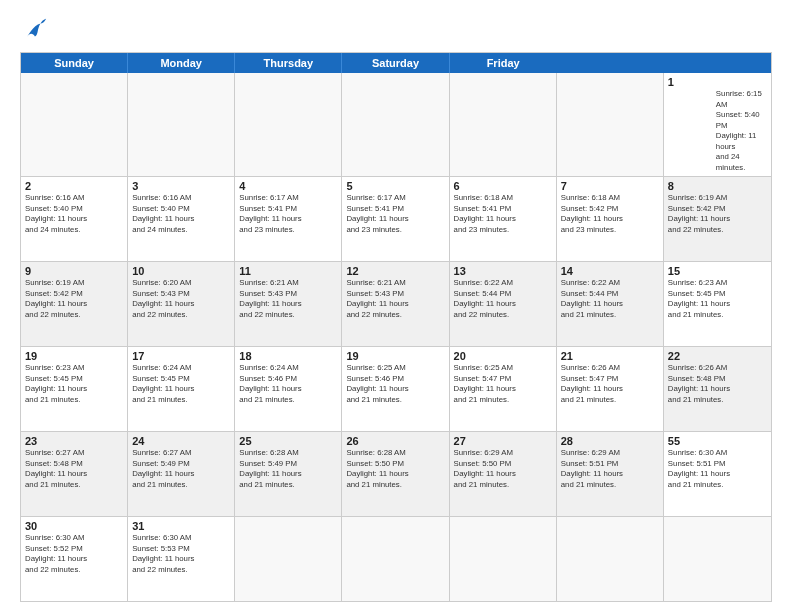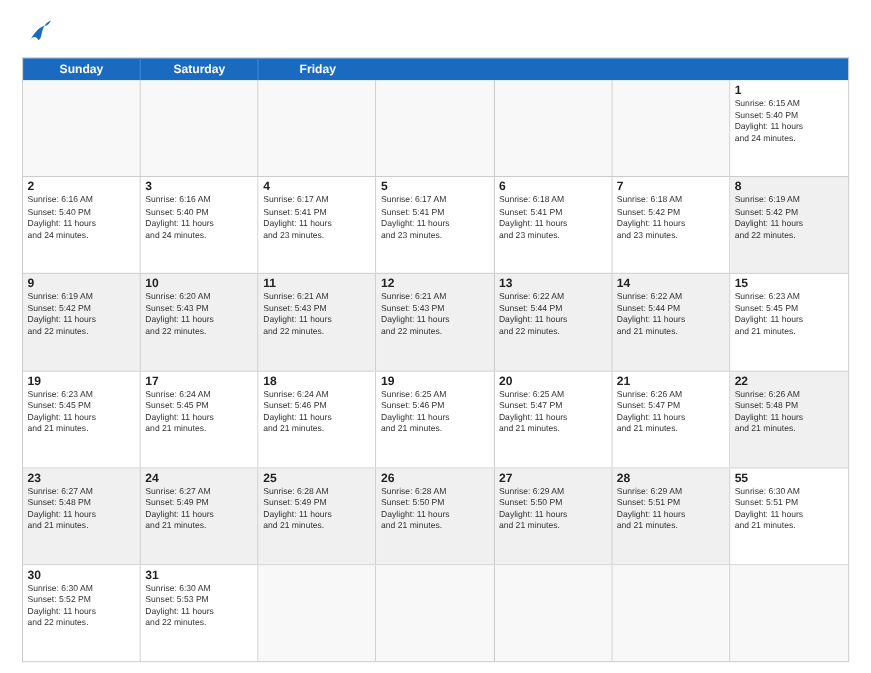--- a/index.html
+++ b/index.html
@@ -139,34 +139,36 @@
     </div>
     <div class="title-block">
       <div class="main-title"></div>
       <div class="subtitle"></div>
     </div>
   </div>
 
   <div class="calendar">
     <div class="calendar-header-row">
       <div class="calendar-header-cell">Sunday</div>
+      <div class="calendar-header-cell">Monday</div>
+      <div class="calendar-header-cell">Thursday</div>
       <div class="calendar-header-cell">Saturday</div>
       <div class="calendar-header-cell">Friday</div>
     </div>
     <div class="calendar-body" id="calendar-body">
     <div class="calendar-row">
           <div class="calendar-cell empty"></div>
           <div class="calendar-cell empty"></div>
           <div class="calendar-cell empty"></div>
           <div class="calendar-cell empty"></div>
           <div class="calendar-cell empty"></div>
           <div class="calendar-cell empty"></div>
           <div class="calendar-cell">
             <span class="day-number">1</span>
-            <div class="cell-text" style="white-space: pre-line;">Sunrise: 6:15 AM
+            <div class="cell-text" style="white-space: pre-line; margin-left: 48px;">Sunrise: 6:15 AM
 Sunset: 5:40 PM
 Daylight: 11 hours
 and 24 minutes.</div>
           </div>
         </div>
         <div class="calendar-row">
           <div class="calendar-cell">
             <span class="day-number">2</span>
             <div class="cell-text" style="white-space: pre-line;">Sunrise: 6:16 AM
 Sunset: 5:40 PM

